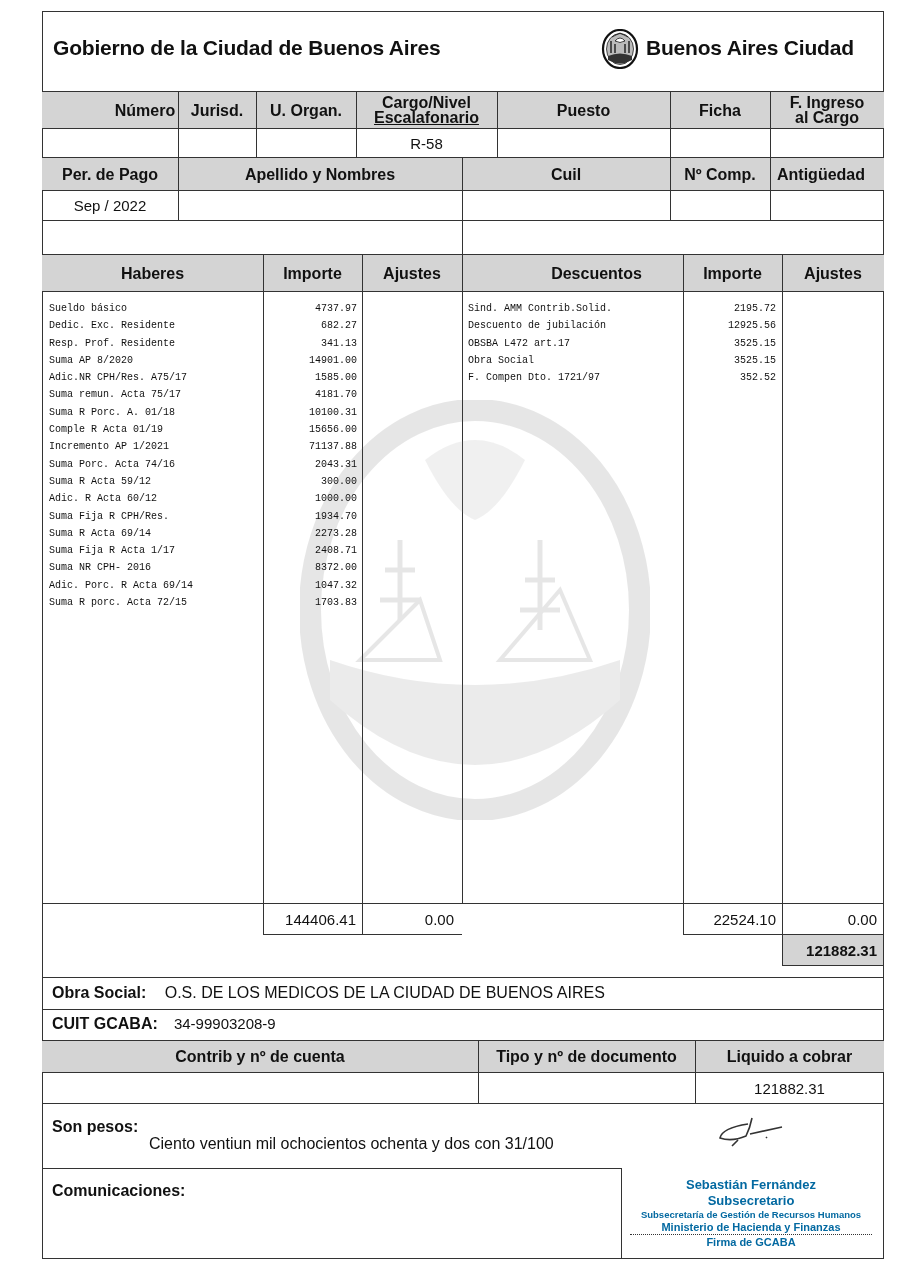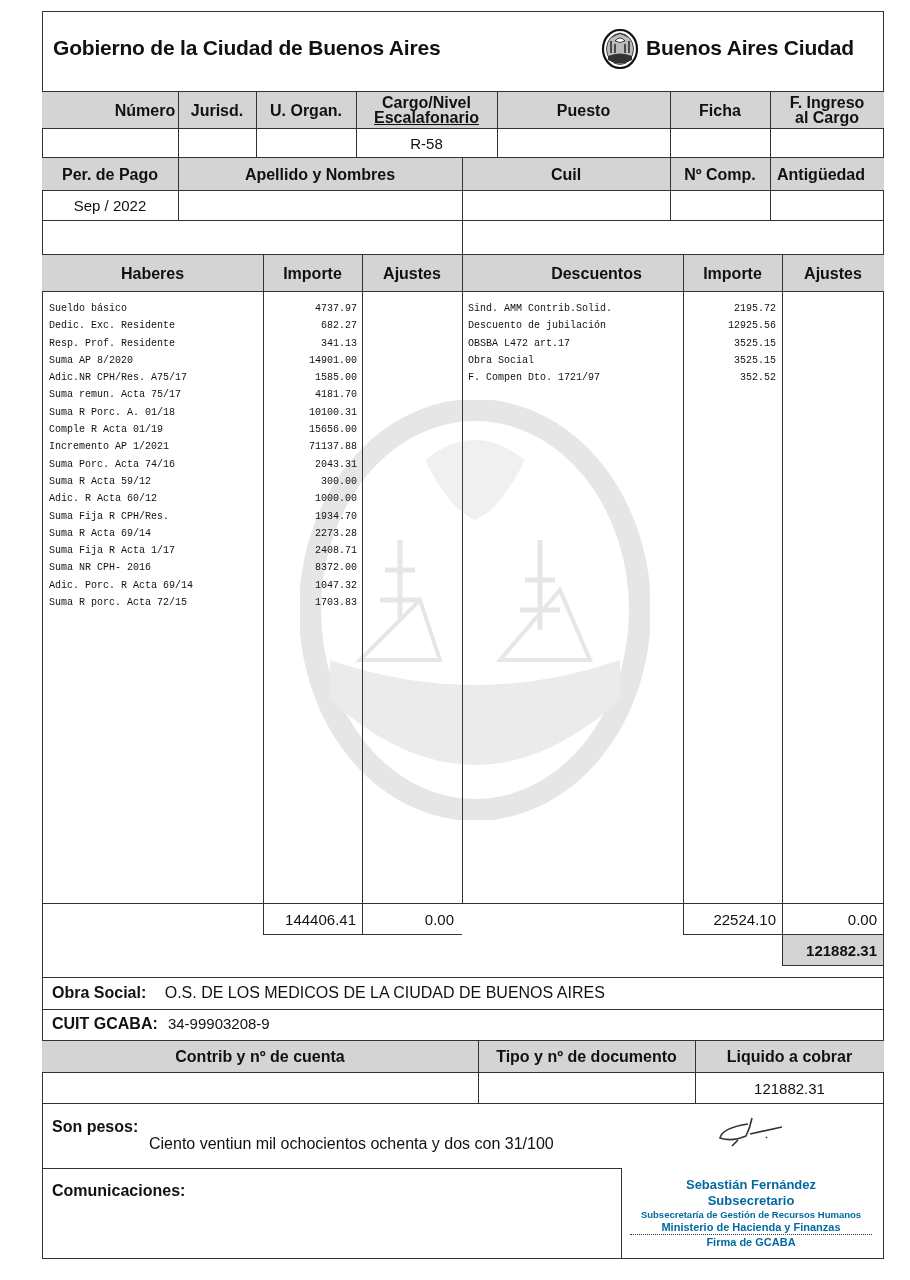--- a/index.html
+++ b/index.html
@@ -138,21 +138,21 @@
 
 <div class="hline" style="left:42px;top:977px;width:842px;"></div>
 <div class="abs" style="left:52px;top:984px;font-size:16px;">
   <span class="lbl">Obra Social:</span>
   <span style="margin-left:14px;">O.S. DE LOS MEDICOS DE LA CIUDAD DE BUENOS AIRES</span>
 </div>
 
 <div class="hline" style="left:42px;top:1009px;width:842px;"></div>
 <div class="abs" style="left:52px;top:1015px;font-size:15px;">
   <span class="lbl">CUIT GCABA:</span>
-  <span style="margin-left:6px;">34-99903208-9</span>
+  <span style="margin-left:12px;">34-99903208-9</span>
 </div>
 
 <div class="hline" style="left:42px;top:1040px;width:842px;"></div>
 <div class="gray" style="left:42px;top:1041px;width:842px;height:31px;"></div>
 <div class="hline" style="left:42px;top:1072px;width:842px;"></div>
 <div class="hline" style="left:42px;top:1103px;width:842px;"></div>
 <div class="vline" style="left:478px;top:1041px;height:62px;"></div>
 <div class="vline" style="left:695px;top:1041px;height:62px;"></div>
 
 <div class="hdr" style="left:42px;top:1041px;width:436px;height:31px;">Contrib y nº de cuenta</div>

